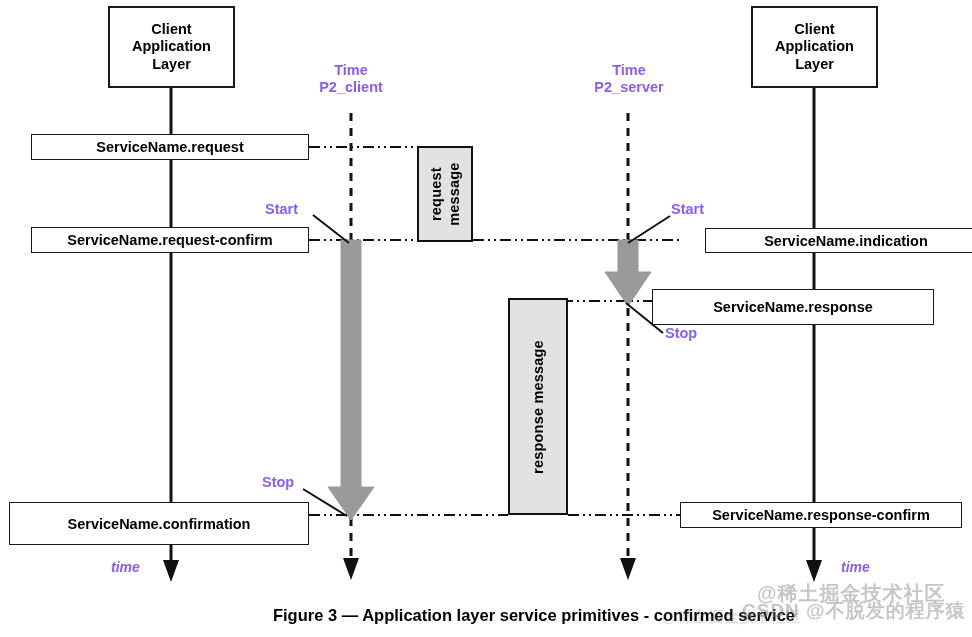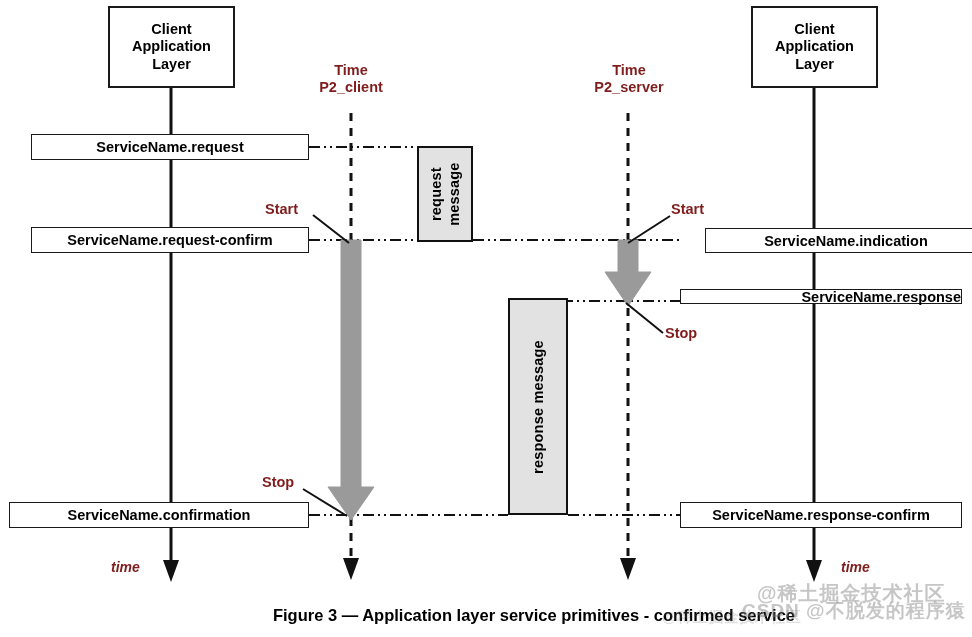--- a/index.html
+++ b/index.html
@@ -84,21 +84,21 @@
   .msg-box.two-line .vtext {
     text-align: center;
     line-height: 1.25;
   }
 
   
   .lbl {
     position: absolute;
     font-weight: bold;
     font-size: 14.5px;
-    color: #7f1d1d;
+    color: #8b5cf6;
     white-space: nowrap;
   }
   .lbl.time-hdr {
     text-align: center;
     line-height: 1.2;
   }
   .lbl.italic {
     font-style: italic;
     font-size: 14px;
   }
@@ -220,29 +220,29 @@
   </div>
 
   <div class="prim-box" style="left:31px; top:134px; width:278px; height:26px;">
     <span>ServiceName.request</span>
   </div>
 
   <div class="prim-box" style="left:31px; top:227px; width:278px; height:26px;">
     <span>ServiceName.request-confirm</span>
   </div>
 
-  <div class="prim-box" style="left:9px; top:502px; width:300px; height:26px;justify-content:center;">
+  <div class="prim-box" style="left:9px; top:502px; width:300px; height:43px;justify-content:center;">
     <span>ServiceName.confirmation</span>
   </div>
 
   <div class="prim-box" style="left:680px; top:228px; width:282px; height:25px;margin-left:25px;">
     <span>ServiceName.indication</span>
   </div>
 
-  <div class="prim-box" style="left:680px; top:289px; width:282px; height:15px;justify-content:flex-end;">
+  <div class="prim-box" style="left:652px; top:289px; width:282px; height:36px;">
     <span>ServiceName.response</span>
   </div>
 
   <div class="prim-box" style="left:680px; top:502px; width:282px; height:26px;text-align:center;">
     <span>ServiceName.response-confirm</span>
   </div>
 
   <div class="msg-box two-line" style="left:417px; top:146px; width:56px; height:96px;">
     <span class="vtext"><span>request</span><br><span>message</span></span>
   </div>

